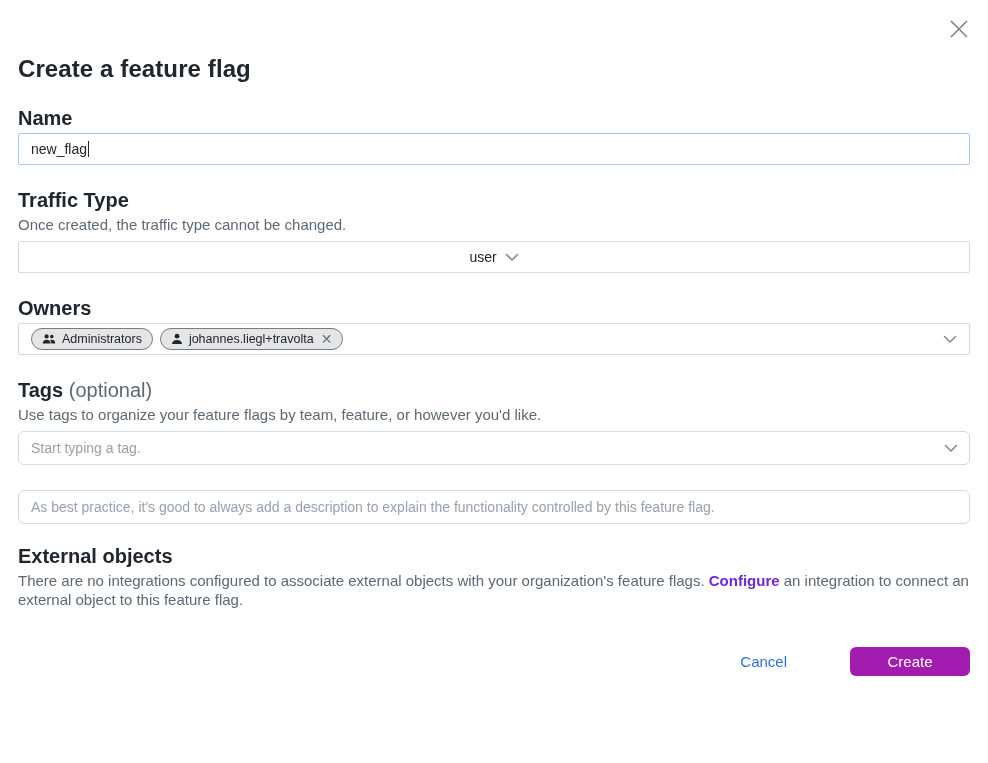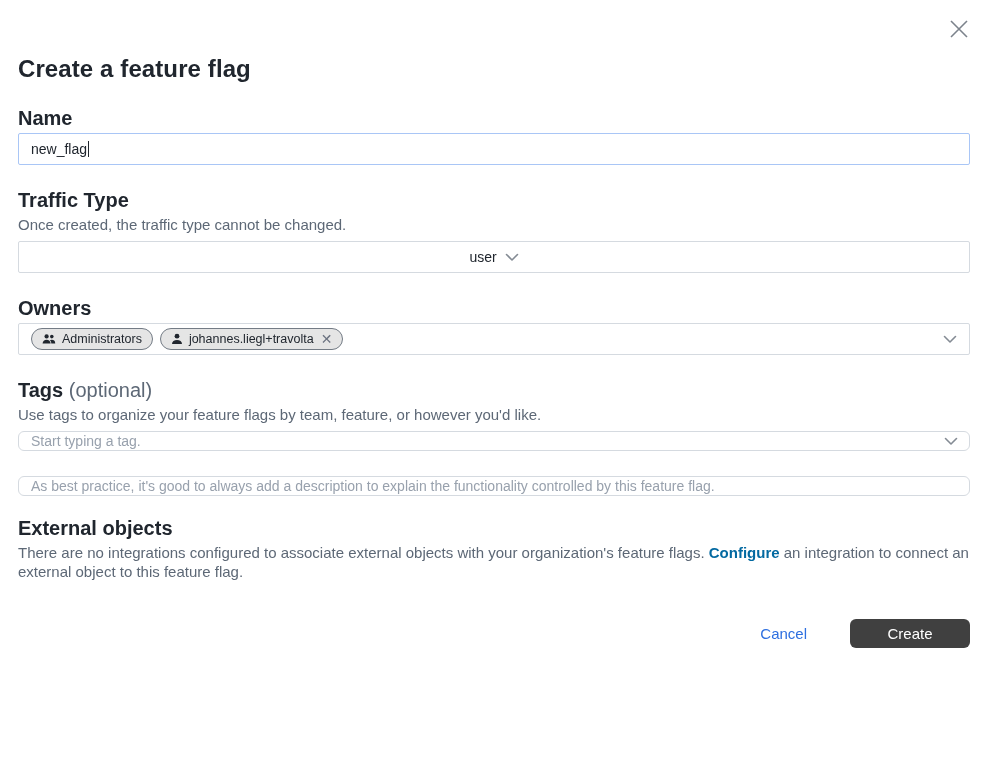--- a/index.html
+++ b/index.html
@@ -48,21 +48,21 @@
   .text-input.focused { border-color: #a9c6f6; }
   .caret {
     display: inline-block; width: 1px; height: 16px;
     background: #20262e; margin-left: 1px; vertical-align: middle;
   }
   .select-box { justify-content: center; cursor: pointer; }
   .select-value { font-size: 14px; color: #20262e; }
   .chevron { flex: 0 0 auto; margin-left: 8px; }
 
   input.plain-input {
-    width: 100%; height: 20px;
+    width: 100%; height: 34px;
     border: 1px solid #d5dae0; border-radius: 6px;
     padding: 0 12px; font-size: 14px; color: #14532d;
     font-family: "Liberation Sans", sans-serif;
     outline: none;
   }
   input.plain-input::placeholder { color: #98a1ad; opacity: 1; }
   .input-with-chevron { position: relative; }
   .input-with-chevron input { padding-right: 36px; }
   .input-with-chevron .chevron {
     position: absolute; right: 12px; top: 50%; transform: translateY(-50%);
@@ -81,34 +81,35 @@
   .chip-remove {
     font-size: 14px; color: #6b7280; line-height: 1;
     margin-left: 1px; cursor: pointer;
   }
   .chip-icon { display: inline-flex; }
 
   .ext-text {
     font-size: 15px; line-height: 19px; color: #5d6876;
     max-width: 952px;
   }
-  .ext-link { color: #0369a1; font-weight: 700; text-decoration: none; cursor: pointer; }
+  .ext-link { color: #6d28d9; font-weight: 700; text-decoration: none; cursor: pointer; }
 
   .footer {
     display: flex; justify-content: flex-end; align-items: flex-start;
     margin-top: 38px;
+    gap: 20px;
   }
   .cancel-btn {
     background: none; border: none;
     color: #2d6fe0; font-size: 15px; font-weight: 400;
     font-family: "Liberation Sans", sans-serif;
     padding: 6px 16px; margin-right: 27px; cursor: pointer;
   }
   .create-btn {
-    background: #404040; border: none; border-radius: 6px;
+    background: #a21caf; border: none; border-radius: 6px;
     color: #ffffff; font-size: 15px;
     font-family: "Liberation Sans", sans-serif;
     min-width: 120px; height: 29px; cursor: pointer;
   }
 </style>
 </head>
 <body>
 
 <div class="modal">
 

